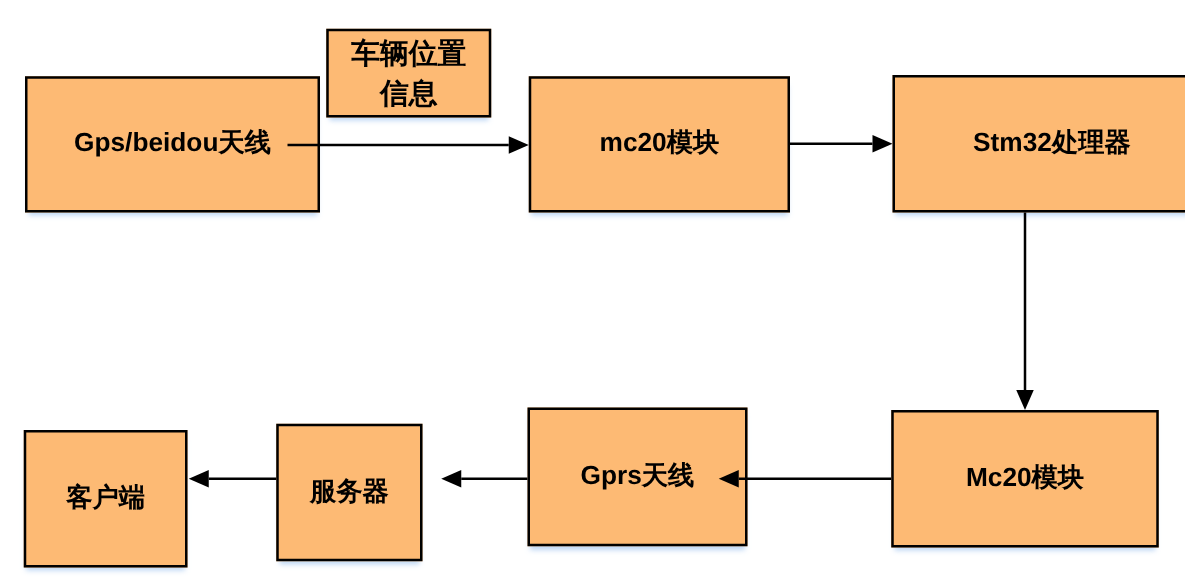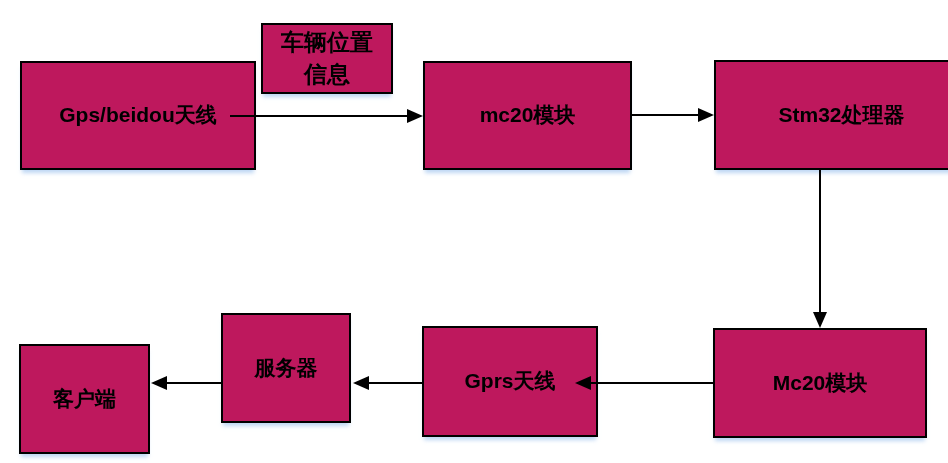--- a/index.html
+++ b/index.html
@@ -11,21 +11,21 @@
     position: relative;
     width: 948px;
     height: 463px;
     background: #ffffff;
     font-family: "Liberation Sans", "DejaVu Sans", sans-serif;
     overflow: hidden;
   }
   .node {
     position: absolute;
     box-sizing: border-box;
-    background: #be185d;
+    background: #fdba74;
     border: 2px solid #000000;
     display: flex;
     align-items: center;
     justify-content: center;
     text-align: center;
     color: #000000;
     font-weight: bold;
     font-size: 21px;
     box-shadow: 0 5px 4px -2px rgba(168, 201, 240, 0.75);
   }
@@ -81,21 +81,21 @@
   </div>
 
   <div class="node" style="left:714px; top:60px; width:255px; height:110px;">
     <span class="node-label">Stm32处理器</span>
   </div>
 
   <div class="node" style="left:19px; top:344px; width:131px; height:110px;">
     <span class="node-label">客户端</span>
   </div>
 
-  <div class="node" style="left:221px; top:313px; width:130px; height:110px;text-align:right;">
+  <div class="node" style="left:221px; top:339px; width:117px; height:110px;text-align:right;">
     <span class="node-label">服务器</span>
   </div>
 
   <div class="node" style="left:422px; top:326px; width:176px; height:111px;">
     <span class="node-label">Gprs天线</span>
   </div>
 
   <div class="node" style="left:713px; top:328px; width:214px; height:110px;">
     <span class="node-label">Mc20模块</span>
   </div>

